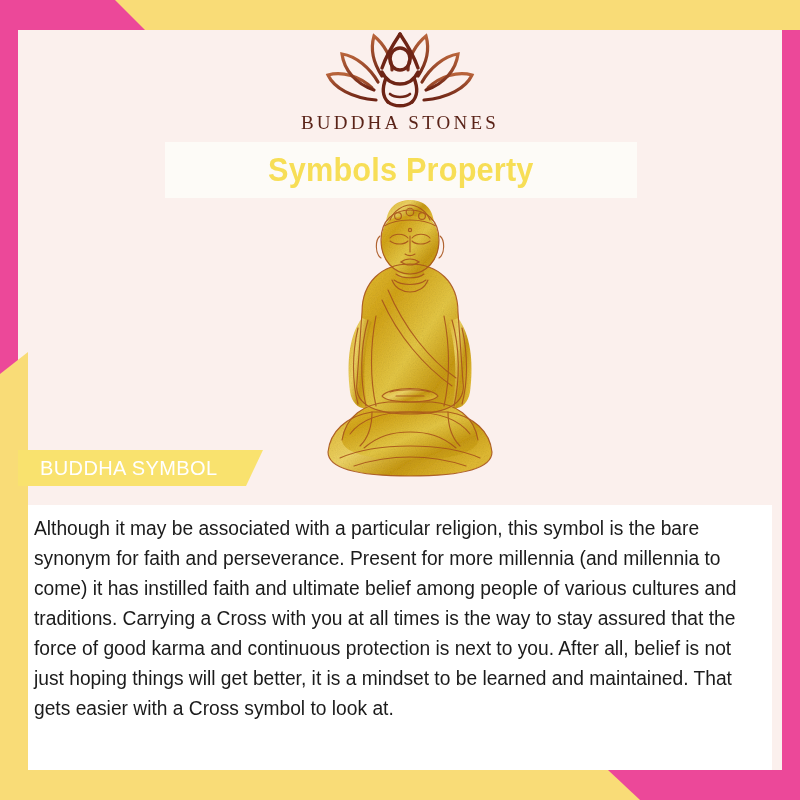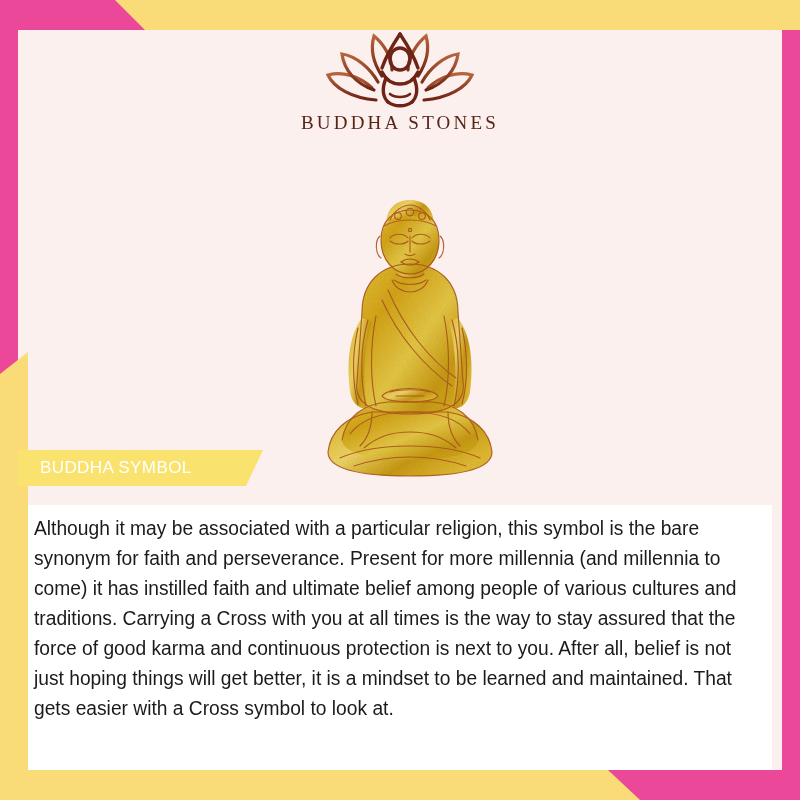--- a/index.html
+++ b/index.html
@@ -138,21 +138,21 @@
     height: 36px;
     background: #f9e26e;
     -webkit-clip-path: polygon(0 0, 245px 0, 228px 36px, 0 36px);
     clip-path: polygon(0 0, 245px 0, 228px 36px, 0 36px);
     display: flex;
     align-items: center;
   }
   .ribbon-text {
     margin-left: 22px;
     color: #ffffff;
-    font-size: 17px;
+    font-size: 20px;
     letter-spacing: 0.4px;
     font-weight: 400;
   }
 
   
   .content-card {
     position: absolute;
     left: 28px;
     top: 505px;
     width: 744px;
@@ -233,20 +233,23 @@
 
           <path d="M76 74 C82 79 94 79 100 74" stroke="#6e2415" stroke-width="3.4" fill="none" stroke-linecap="round"></path>
 
           <path d="M78 66 C83 70 93 70 98 66" stroke="#6e2415" stroke-width="2.6" fill="none" stroke-linecap="round"></path>
         </g>
       </svg>
     </span>
     <div class="logo-word">BUDDHA STONES</div>
   </div>
 
+  <div class="title-band">
+    <div class="title-text">Symbols Property</div>
+  </div>
 
   <div class="buddha-wrap">
     <svg width="180" height="292" viewBox="0 0 180 292" aria-hidden="true">
       <defs>
         <linearGradient id="goldA" x1="0" y1="0" x2="1" y2="1">
           <stop offset="0%" stop-color="#e8c33a"></stop>
           <stop offset="28%" stop-color="#d4a518"></stop>
           <stop offset="55%" stop-color="#e6c845"></stop>
           <stop offset="78%" stop-color="#c99a12"></stop>
           <stop offset="100%" stop-color="#d9b225"></stop>

